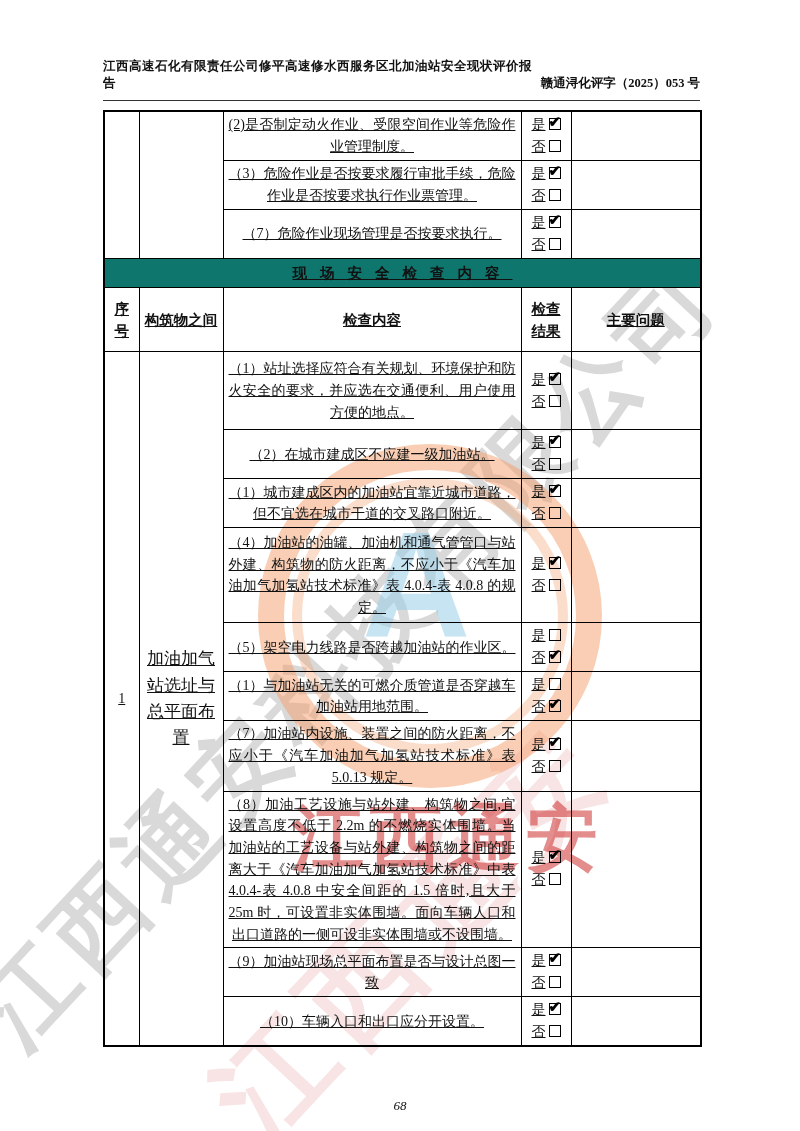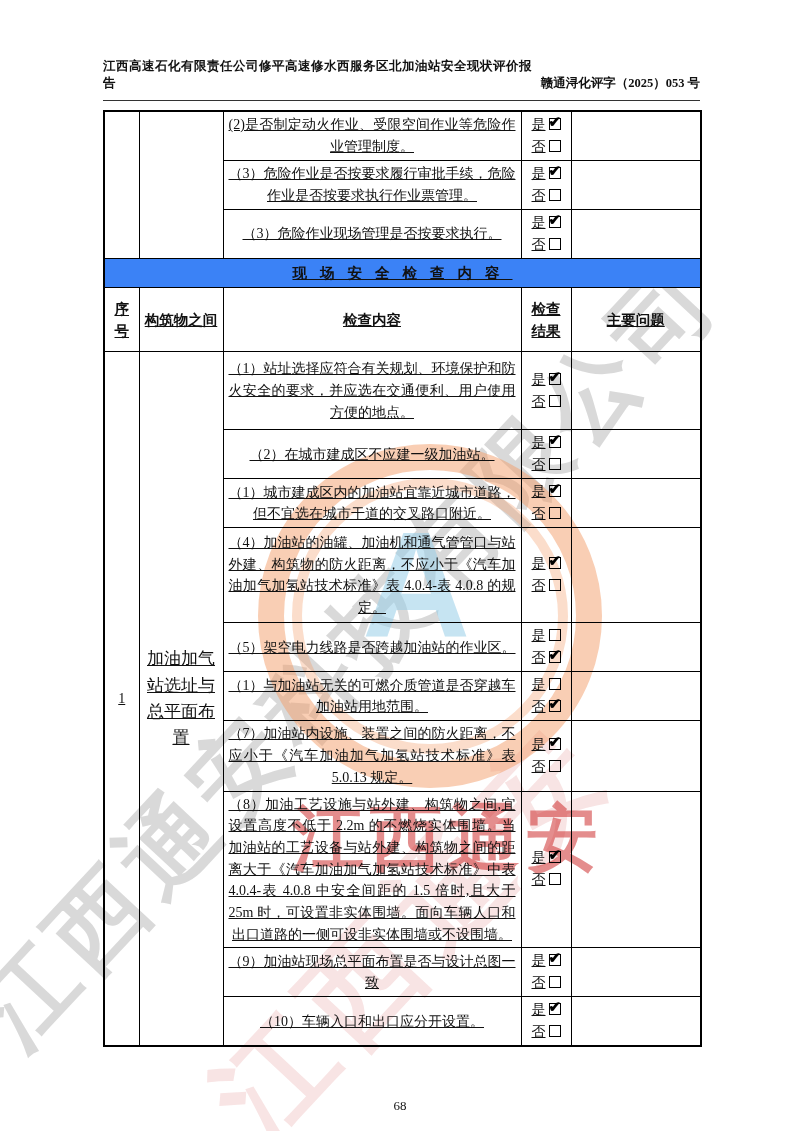--- a/index.html
+++ b/index.html
@@ -33,36 +33,36 @@
   .doc-header .right { white-space:nowrap; }
 
   table.checklist { border-collapse:collapse; table-layout:fixed;
                     margin:9px 100px 0 103px; width:597px;
                     border:2px solid #000; font-size:14px; }
   table.checklist td { border:1px solid #000; vertical-align:middle; padding:2px 5px;
                        line-height:1.55;text-decoration:underline; }
   td.content-cell { text-align:justify; text-align-last:center; }
   td.center { text-align:center; }
   td.head { text-align:center; font-weight:bold; font-size:14.5px; }
-  tr.band td { background:#3b82f6; text-align:center; font-weight:bold;
+  tr.band td { background:#0f766e; text-align:center; font-weight:bold;
                letter-spacing:13px; font-size:14.5px; padding:3px 0; }
   td.result { text-align:center; padding:2px 2px; }
   td.item-cell { text-align:center; font-size:17px; padding:2px 9px; }
   .opt { white-space:nowrap; line-height:22px; }
   .box { display:inline-block; width:12px; height:12px; border:1.5px solid #000;
          margin-left:3px; position:relative; vertical-align:-1px; }
   .box.checked::after { content:"✔"; position:absolute; left:-1px; top:-8px;
                         font-size:15px; font-weight:bold; color:#000; }
 
   tr.h46{height:46px} tr.h47{height:47px} tr.h45{height:45px} tr.h24{height:24px}
   tr.h60{height:64px} tr.h78{height:78px} tr.h43{height:43px} tr.h95{height:95px}
   tr.h70{height:70px} tr.h148{height:148px}
 
   .page-number { position:absolute; left:0; right:0; top:1040px; text-align:center;
-                 font-size:13px; z-index:2; }
+                 font-size:13px; z-index:2;font-style:italic; }
 </style>
 </head>
 <body>
 
 <div class="page">
 
   <div class="wm">
     <div class="wm-diag">江西通安科技有限公司</div>
     <div class="wm-diag2">江西通安</div>
     <div class="wm-ring"></div>
@@ -99,21 +99,21 @@
         </tr>
         <tr class="h47">
           <td class="content-cell">（3）危险作业是否按要求履行审批手续，危险作业是否按要求执行作业票管理。</td>
           <td class="result">
             <div class="opt"><span>是</span><span class="box checked"></span></div>
             <div class="opt"><span>否</span><span class="box"></span></div>
           </td>
           <td></td>
         </tr>
         <tr class="h45">
-          <td class="content-cell">（3）危险作业现场管理是否按要求执行。</td>
+          <td class="content-cell">（7）危险作业现场管理是否按要求执行。</td>
           <td class="result">
             <div class="opt"><span>是</span><span class="box checked"></span></div>
             <div class="opt"><span>否</span><span class="box"></span></div>
           </td>
           <td></td>
         </tr>
 
         <tr class="band h24">
           <td colspan="5">现场安全检查内容</td>
         </tr>

